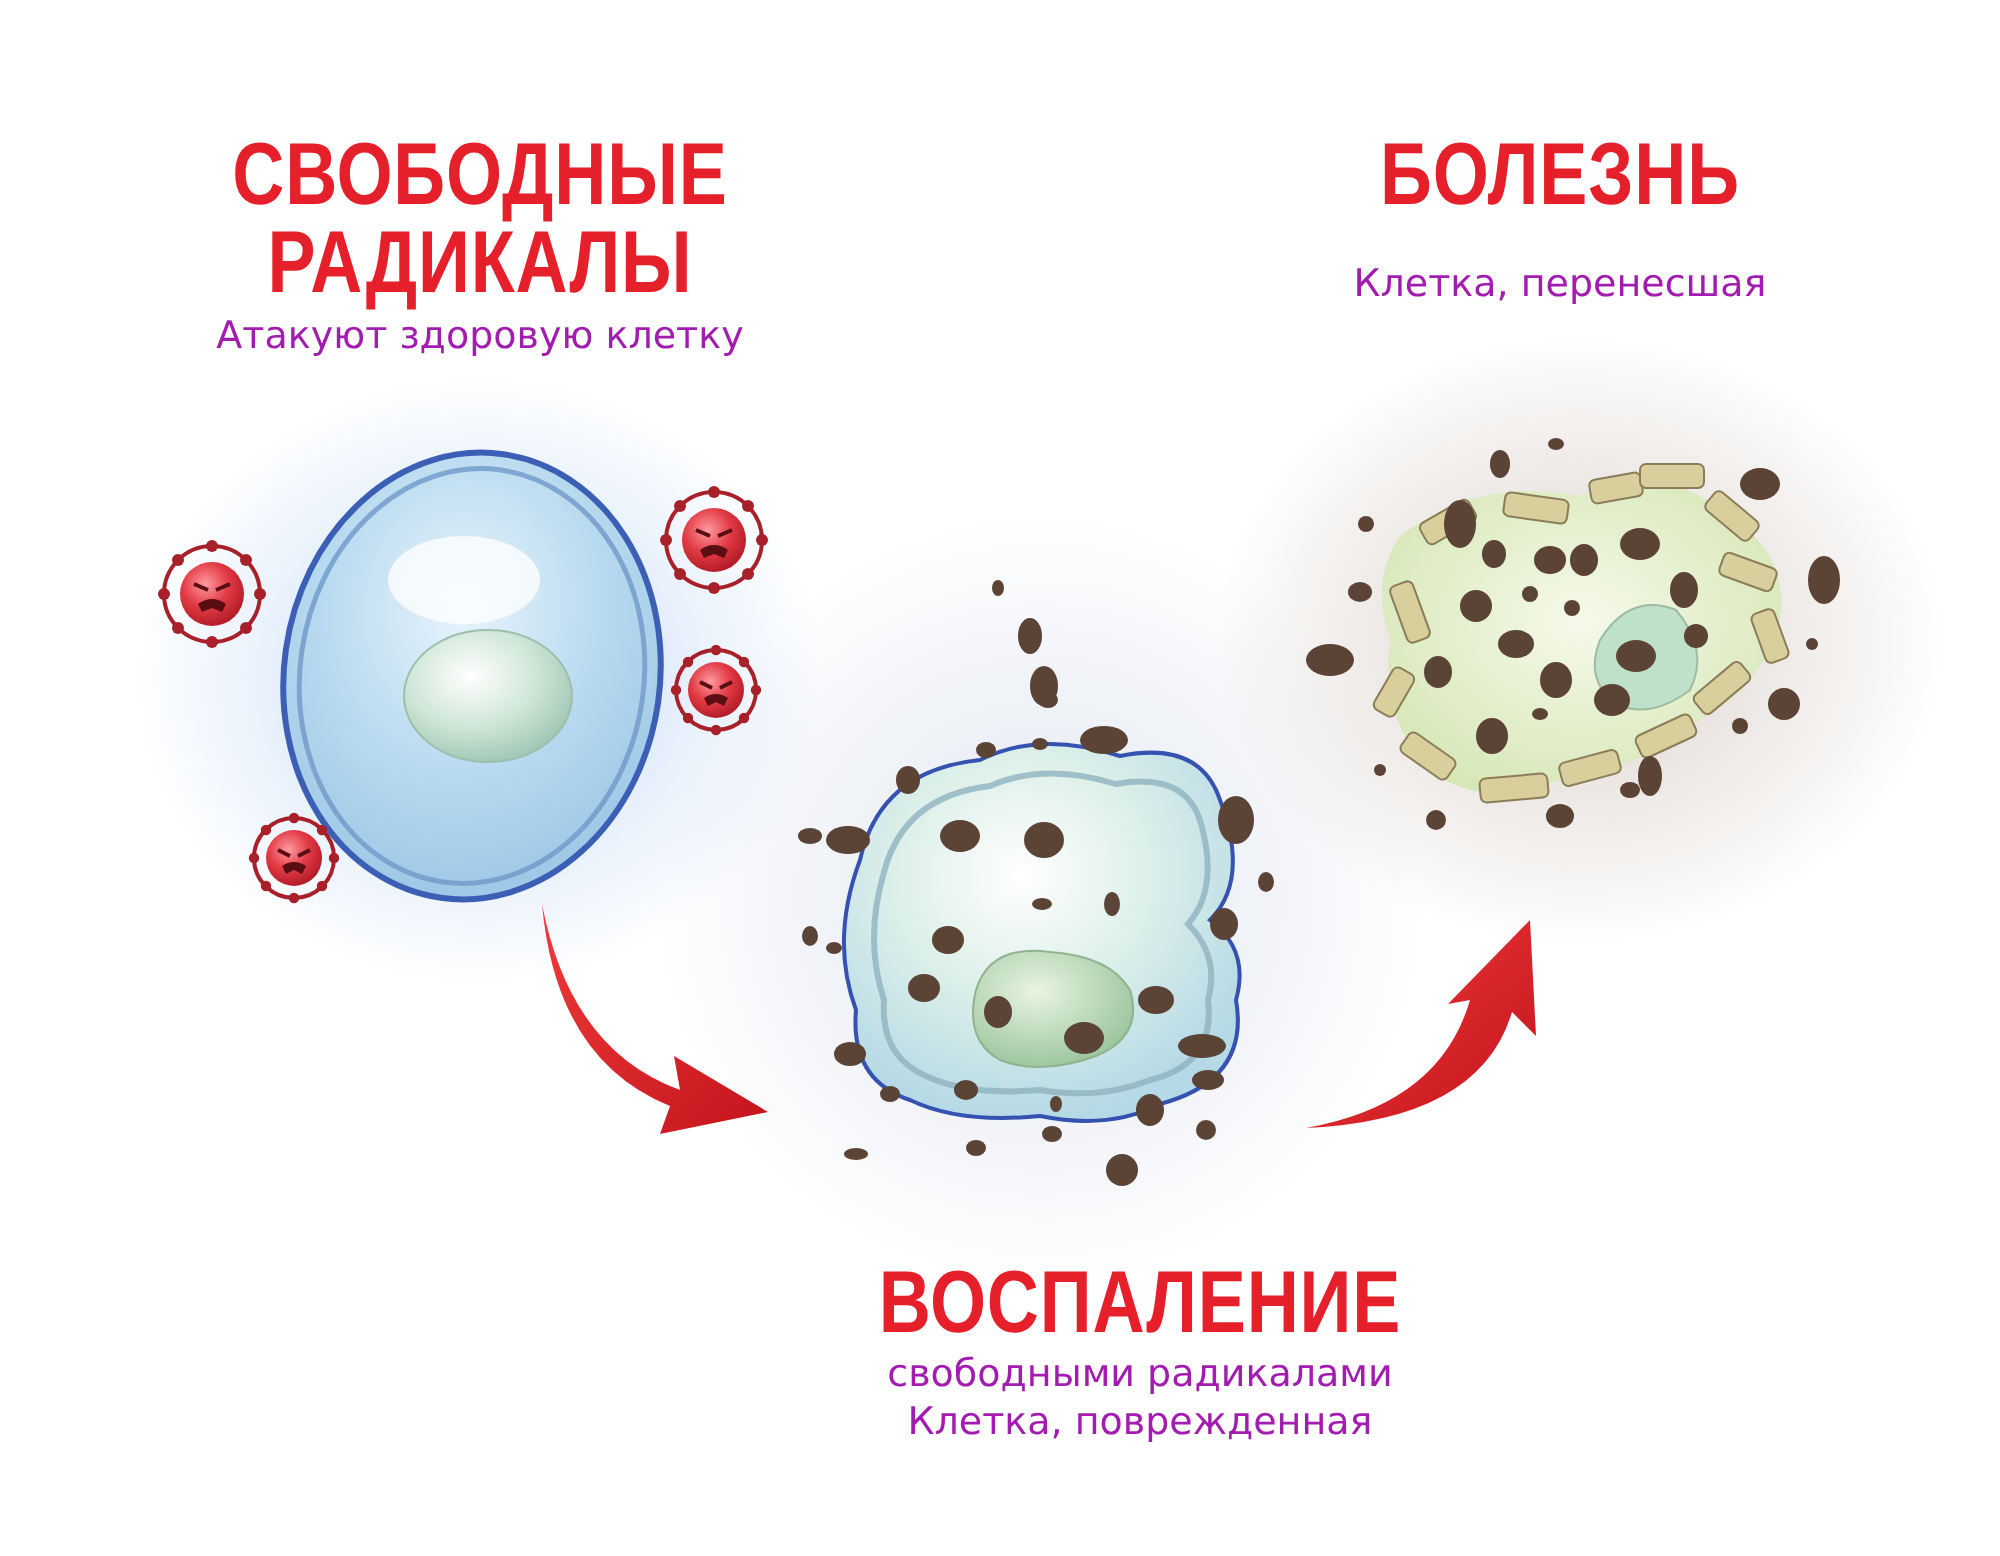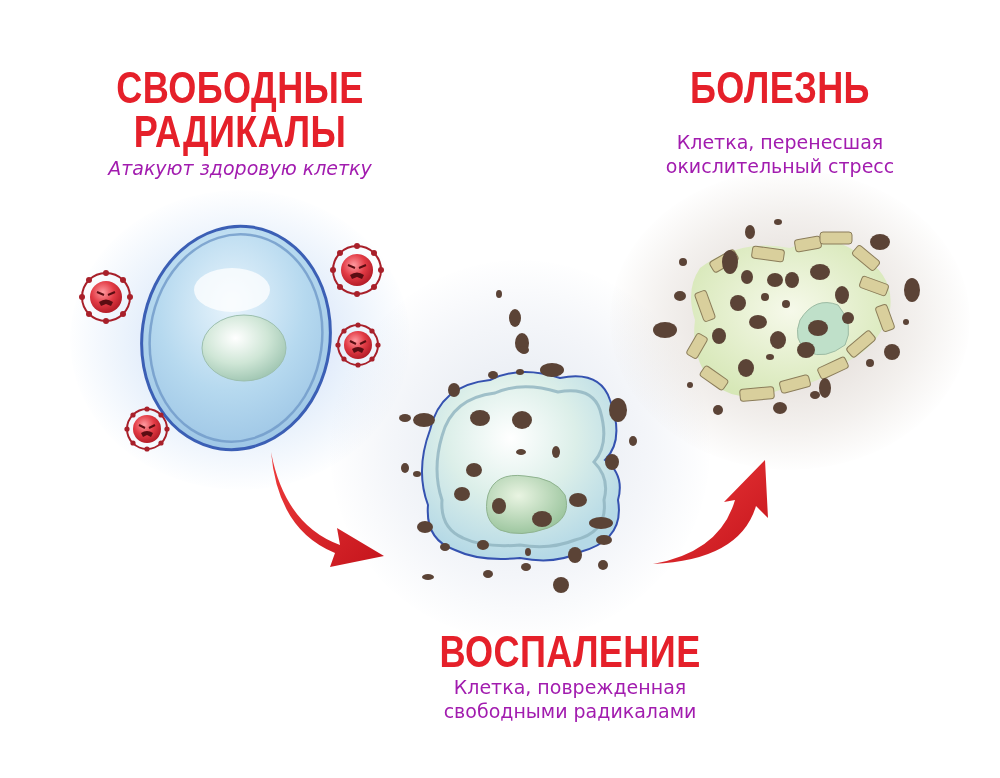--- a/index.html
+++ b/index.html
@@ -229,36 +229,35 @@
         <ellipse cx="906" cy="322" rx="3" ry="3"></ellipse>
     </g>
   </g>
 </svg>
 
 <div>
   <div class="title" style="left:80px;top:66px;width:320px;font-size:44px;">
     <div>СВОБОДНЫЕ</div>
     <div>РАДИКАЛЫ</div>
   </div>
-  <div class="desc" style="left:60px;top:156px;width:360px;font-style:italic;">
+  <div class="desc" style="left:60px;top:156px;width:360px;">
     <div>Атакуют здоровую клетку</div>
   </div>
 </div>
 
 <div>
   <div class="title" style="left:380px;top:630px;width:380px;font-size:44px;">
     <div>ВОСПАЛЕНИЕ</div>
   </div>
   <div class="desc" style="left:380px;top:675px;width:380px;">
+    <div>свободными радикалами</div>
     <div>Клетка, поврежденная</div>
-    <div>свободными радикалами</div>
   </div>
 </div>
 
 <div>
   <div class="title" style="left:630px;top:66px;width:300px;font-size:44px;">
     <div>БОЛЕЗНЬ</div>
   </div>
   <div class="desc" style="left:620px;top:130px;width:320px;">
     <div>Клетка, перенесшая</div>
-    <div>окислительный стресс</div>
   </div>
 </div>
 
 </body></html>

